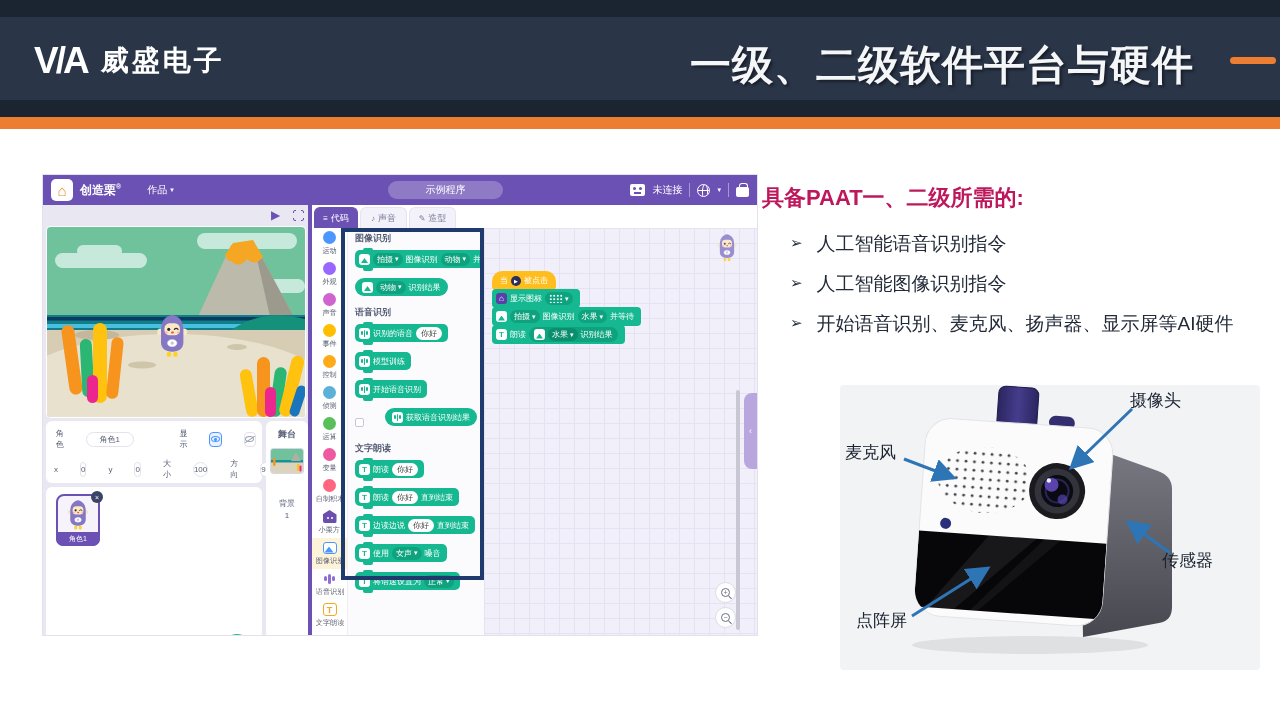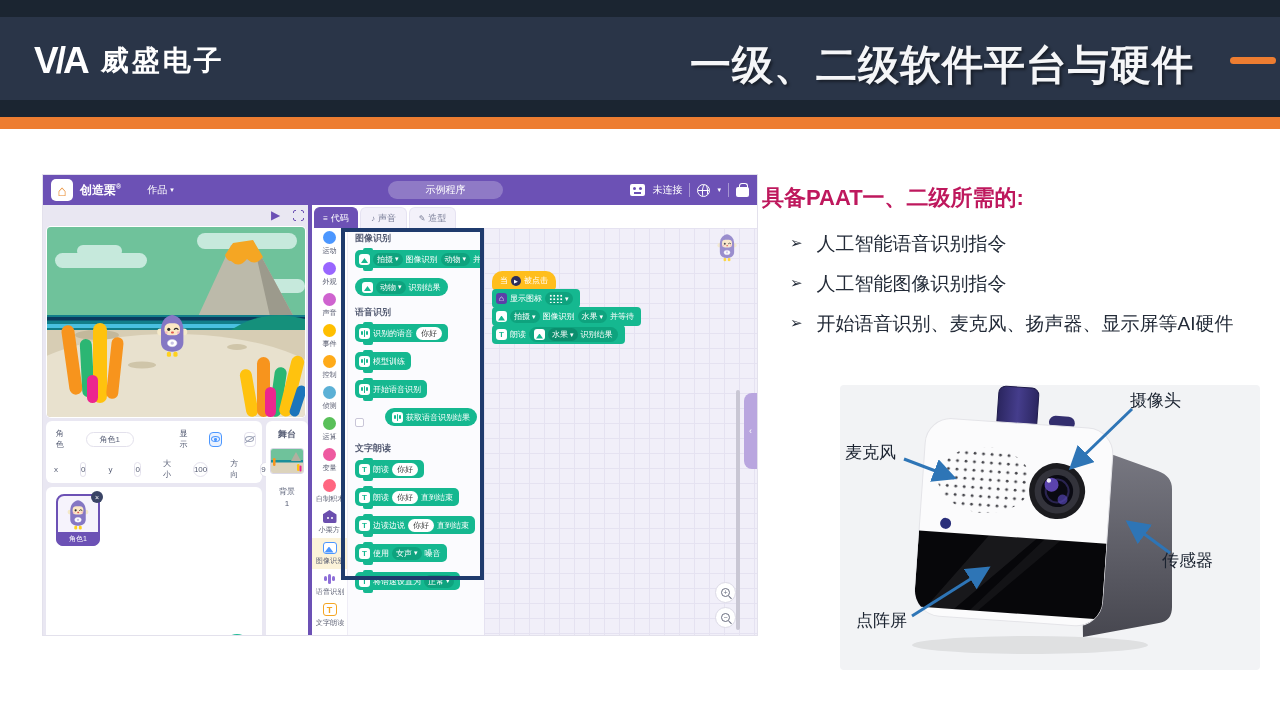--- a/index.html
+++ b/index.html
@@ -100,21 +100,21 @@
                  border-radius:0 0 7px 7px; color:#fff; font-size:7px; display:grid; place-items:center; }
   #sprite-badge { position:absolute; right:-5px; top:-5px; width:12px; height:12px; border-radius:50%;
                  background:#3A4466; color:#fff; font-size:7px; display:grid; place-items:center; }
   .addbtn { position:absolute; width:28px; height:28px; border-radius:50%;
             background:radial-gradient(circle at 50% 28%, #27C29D, #0FA884); }
   
   #stage-col { position:absolute; left:223px; top:216px; width:42px; height:241px; background:#fff;
                border-radius:6px; text-align:center; }
   #stage-col .hd { font-size:9px; font-weight:bold; color:#575E75; margin-top:7px; }
   #stage-thumb { width:34px; height:26px; margin:7px auto 0; border:1px solid #D9D6E6; border-radius:3px; overflow:hidden; }
-  #stage-col .bl { font-size:8px; color:#575E75; margin-top:12px; }
+  #stage-col .bl { font-size:8px; color:#575E75; margin-top:24px; }
   #stage-col .ct { font-size:8px; color:#575E75; margin-top:2px; }
 
   #vdivider { left:265px; top:30px; width:4px; height:430px; background:#6C51B5; }
 
   
   .tab { position:absolute; top:32px; height:21px; border-radius:6px 6px 0 0; font-size:9px;
          display:flex; align-items:center; gap:3px; justify-content:center;
          background:#F3F1FA; color:#7D819A; border:1px solid #E6E3F2; border-bottom:none; }
   #tab-code    { left:271px; width:44px; background:#6C51B5; color:#fff; border-color:#6C51B5; }
   #tab-sound   { left:317px; width:47px; }

